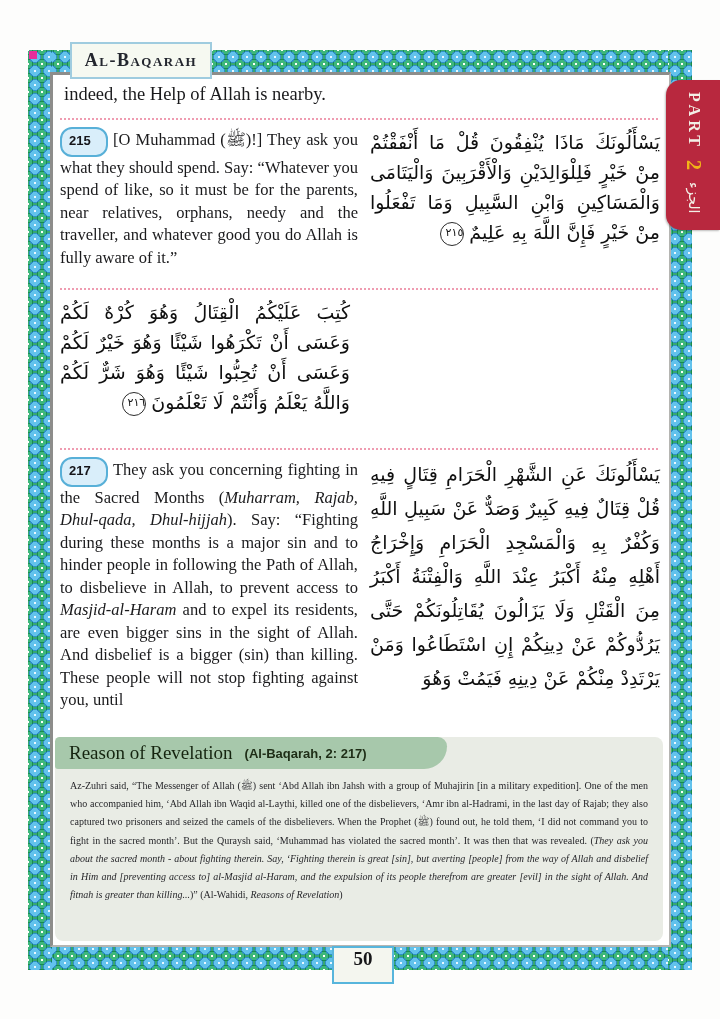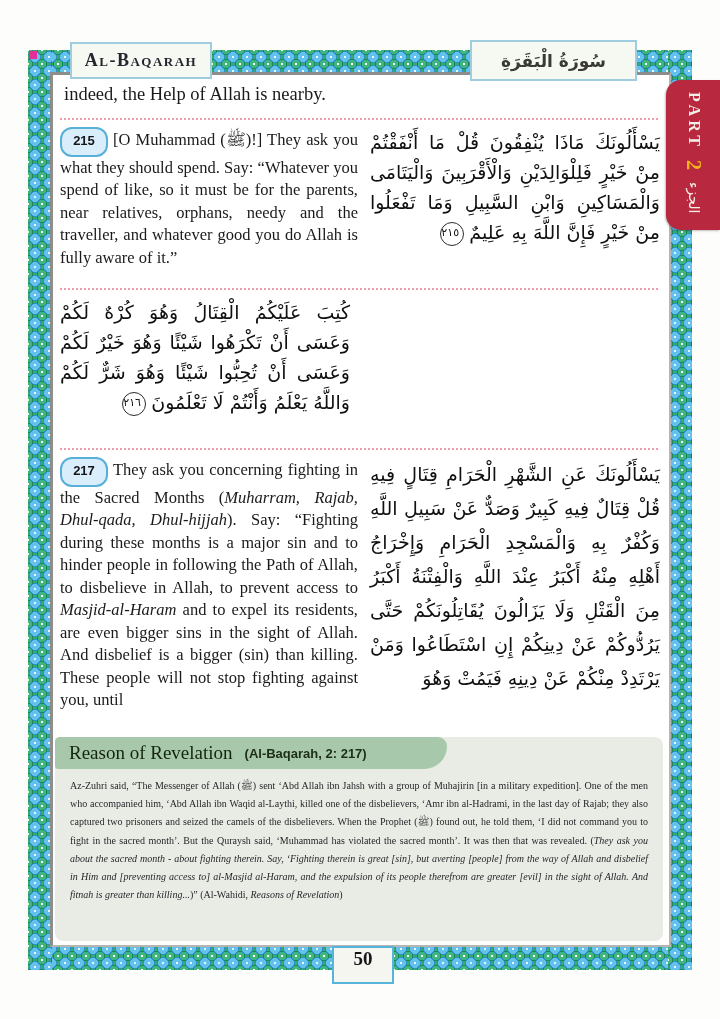--- a/index.html
+++ b/index.html
@@ -64,26 +64,26 @@
   .v-en { width:298px; font-size:16.5px; line-height:22.5px; text-align:justify; }
   .v-ar {
     width:290px; direction:rtl; font-family:"DejaVu Sans", sans-serif;
     font-size:19px; line-height:30px; text-align:justify; color:#101010;
   }
   .row-217 .v-ar { line-height:34px; }
   .vnum {
     display:inline-block; min-width:30px; padding:1px 7px 2px;
     border:2px solid #58b0d8; background:#d9eefa; border-radius:12px;
     font-family:"Liberation Sans", sans-serif; font-weight:bold; font-size:13px;
-    color:#15151a; text-align:center; margin-right:5px;
+    color:#15151a; margin-right:5px;
   }
   .ayah {
     display:inline-block; width:22px; height:22px; line-height:20px;
     border:1.5px solid #2c2c2c; border-radius:50%; font-size:11px;
-    text-align:left; vertical-align:middle; margin:0 5px; background:#fff;
+    text-align:right; vertical-align:middle; margin:0 5px; background:#fff;
   }
   .it { font-style:italic; }
 
   .reason {
     position:absolute; left:55px; top:737px; width:608px; height:204px;
     background:#e9ece5; border-radius:8px; z-index:3;
   }
   .reason-head {
     position:absolute; left:0; top:0; height:32px; width:392px;
     background:#a7c8ab; border-radius:6px 12px 30px 4px;
@@ -111,23 +111,20 @@
   <div class="orn orn-top"></div>
   <div class="orn orn-bottom"></div>
   <div class="orn orn-left"></div>
   <div class="orn orn-right"></div>
   <div class="corner-dot"></div>
 
   <div class="content"></div>
 
   <div class="title-box en">
     <span class="surah-en">Al-Baqarah</span>
-  </div>
-  <div class="title-box ar">
-    <span class="surah-ar">سُورَةُ الْبَقَرَةِ</span>
   </div>
 
   <div class="part-tab">
     <div class="part-tab-inner">
       <span class="part-label">PART</span>
       <span class="part-num">2</span>
       <span class="part-ar">الجزء</span>
     </div>
   </div>
 

